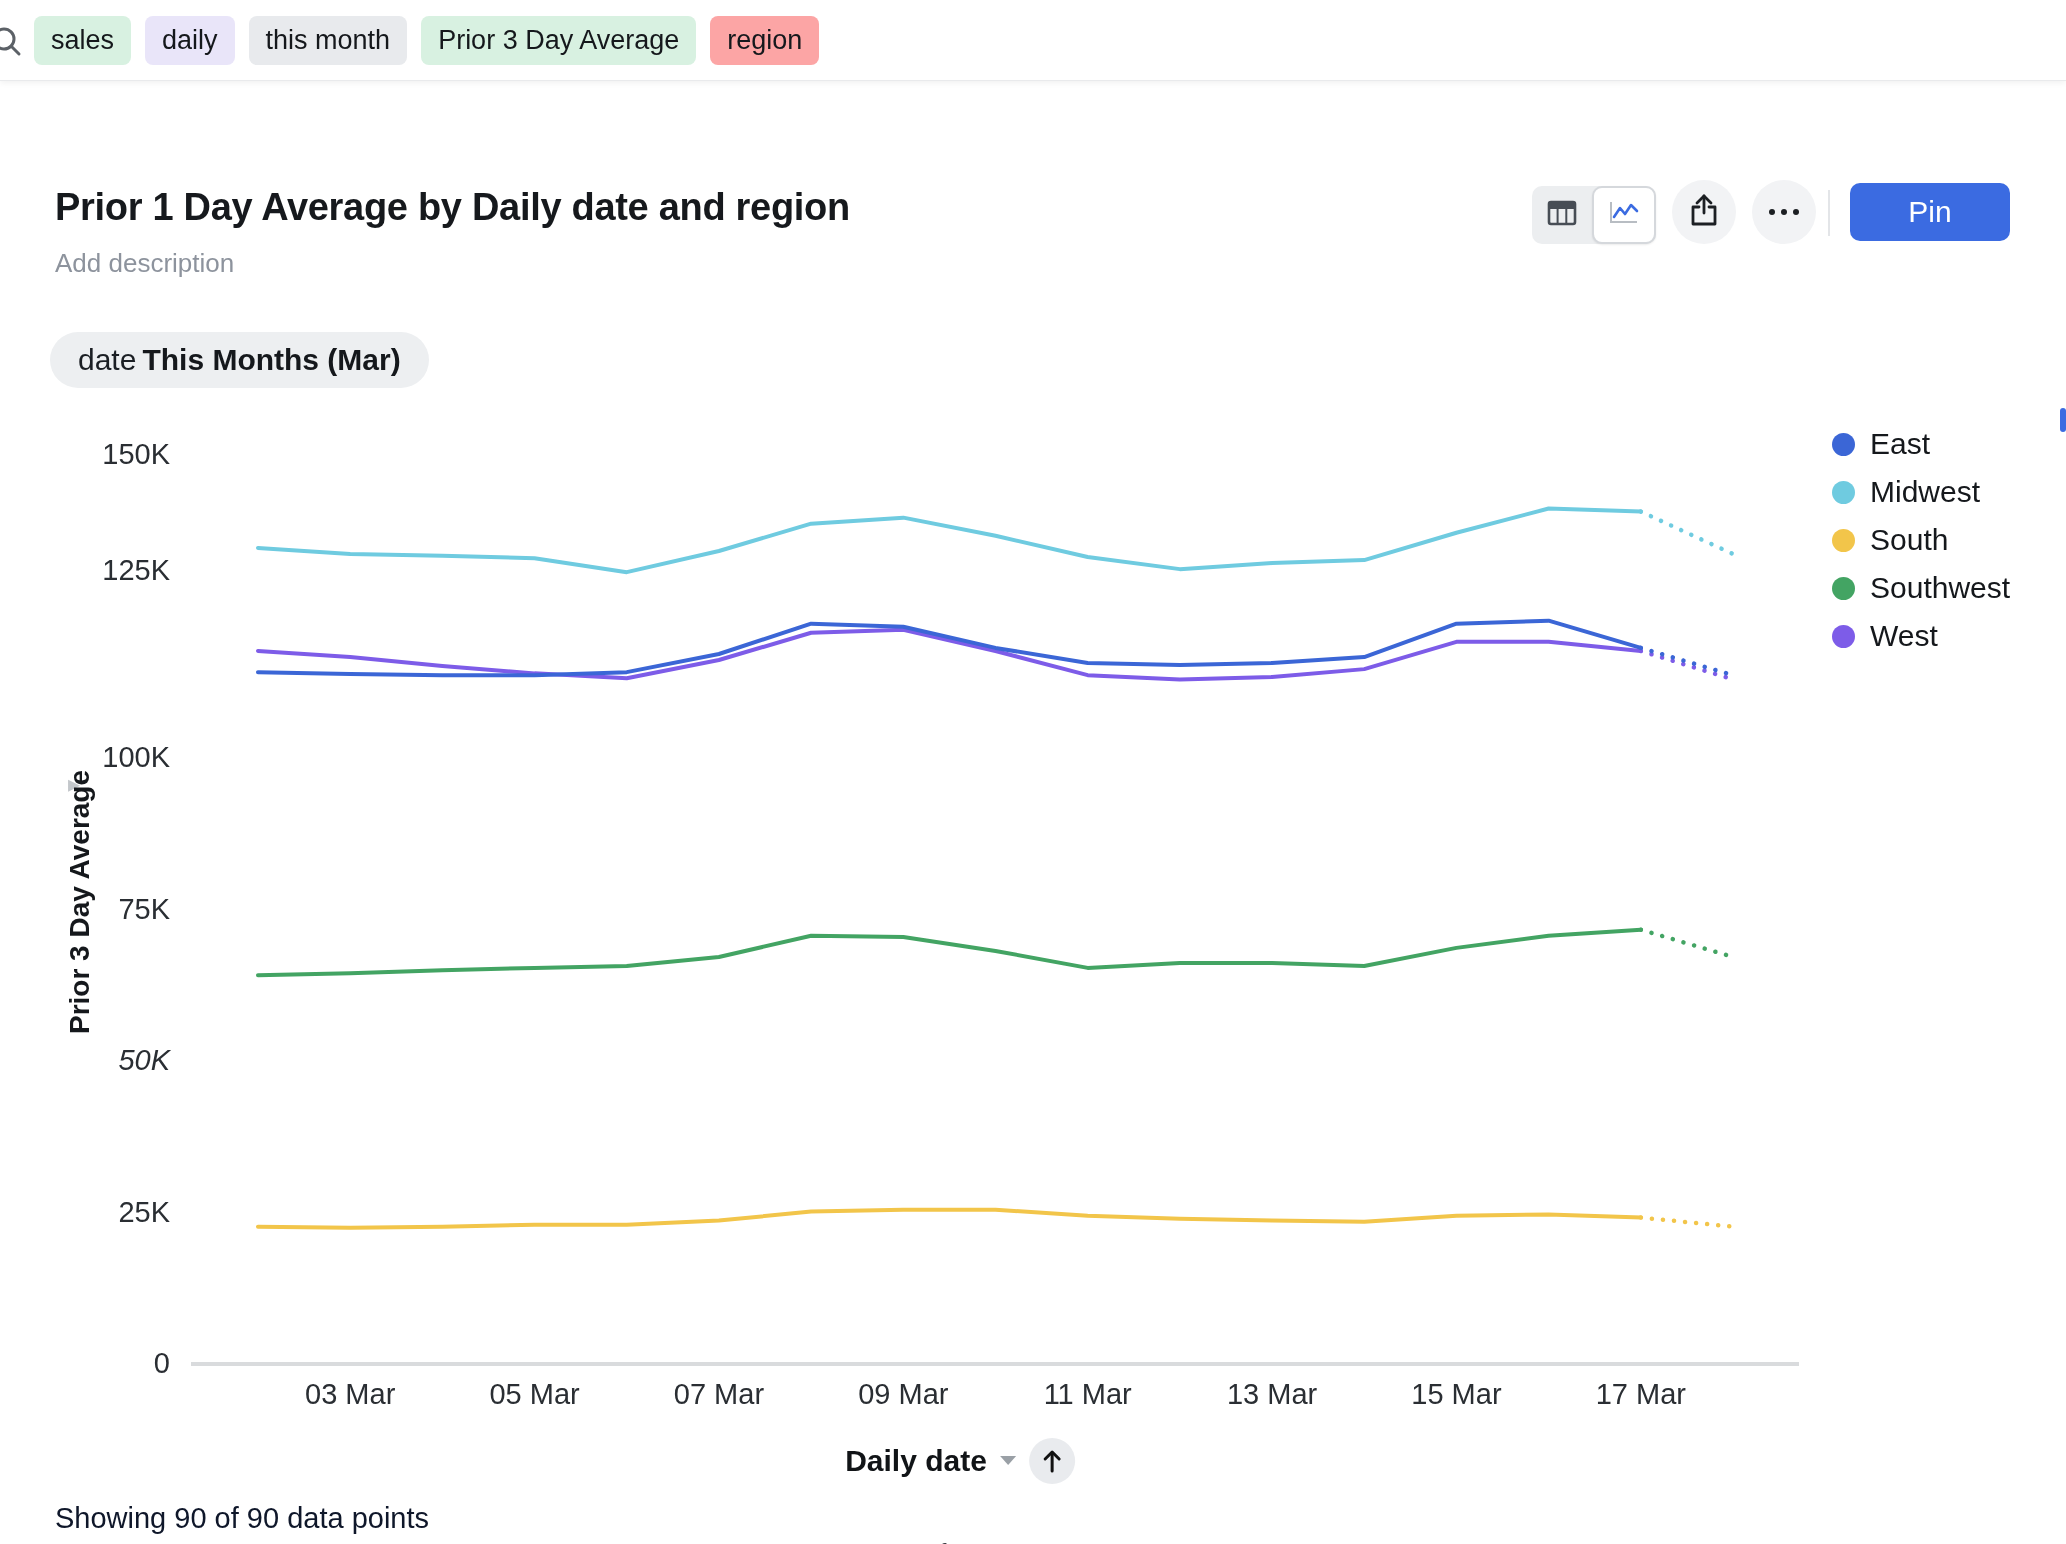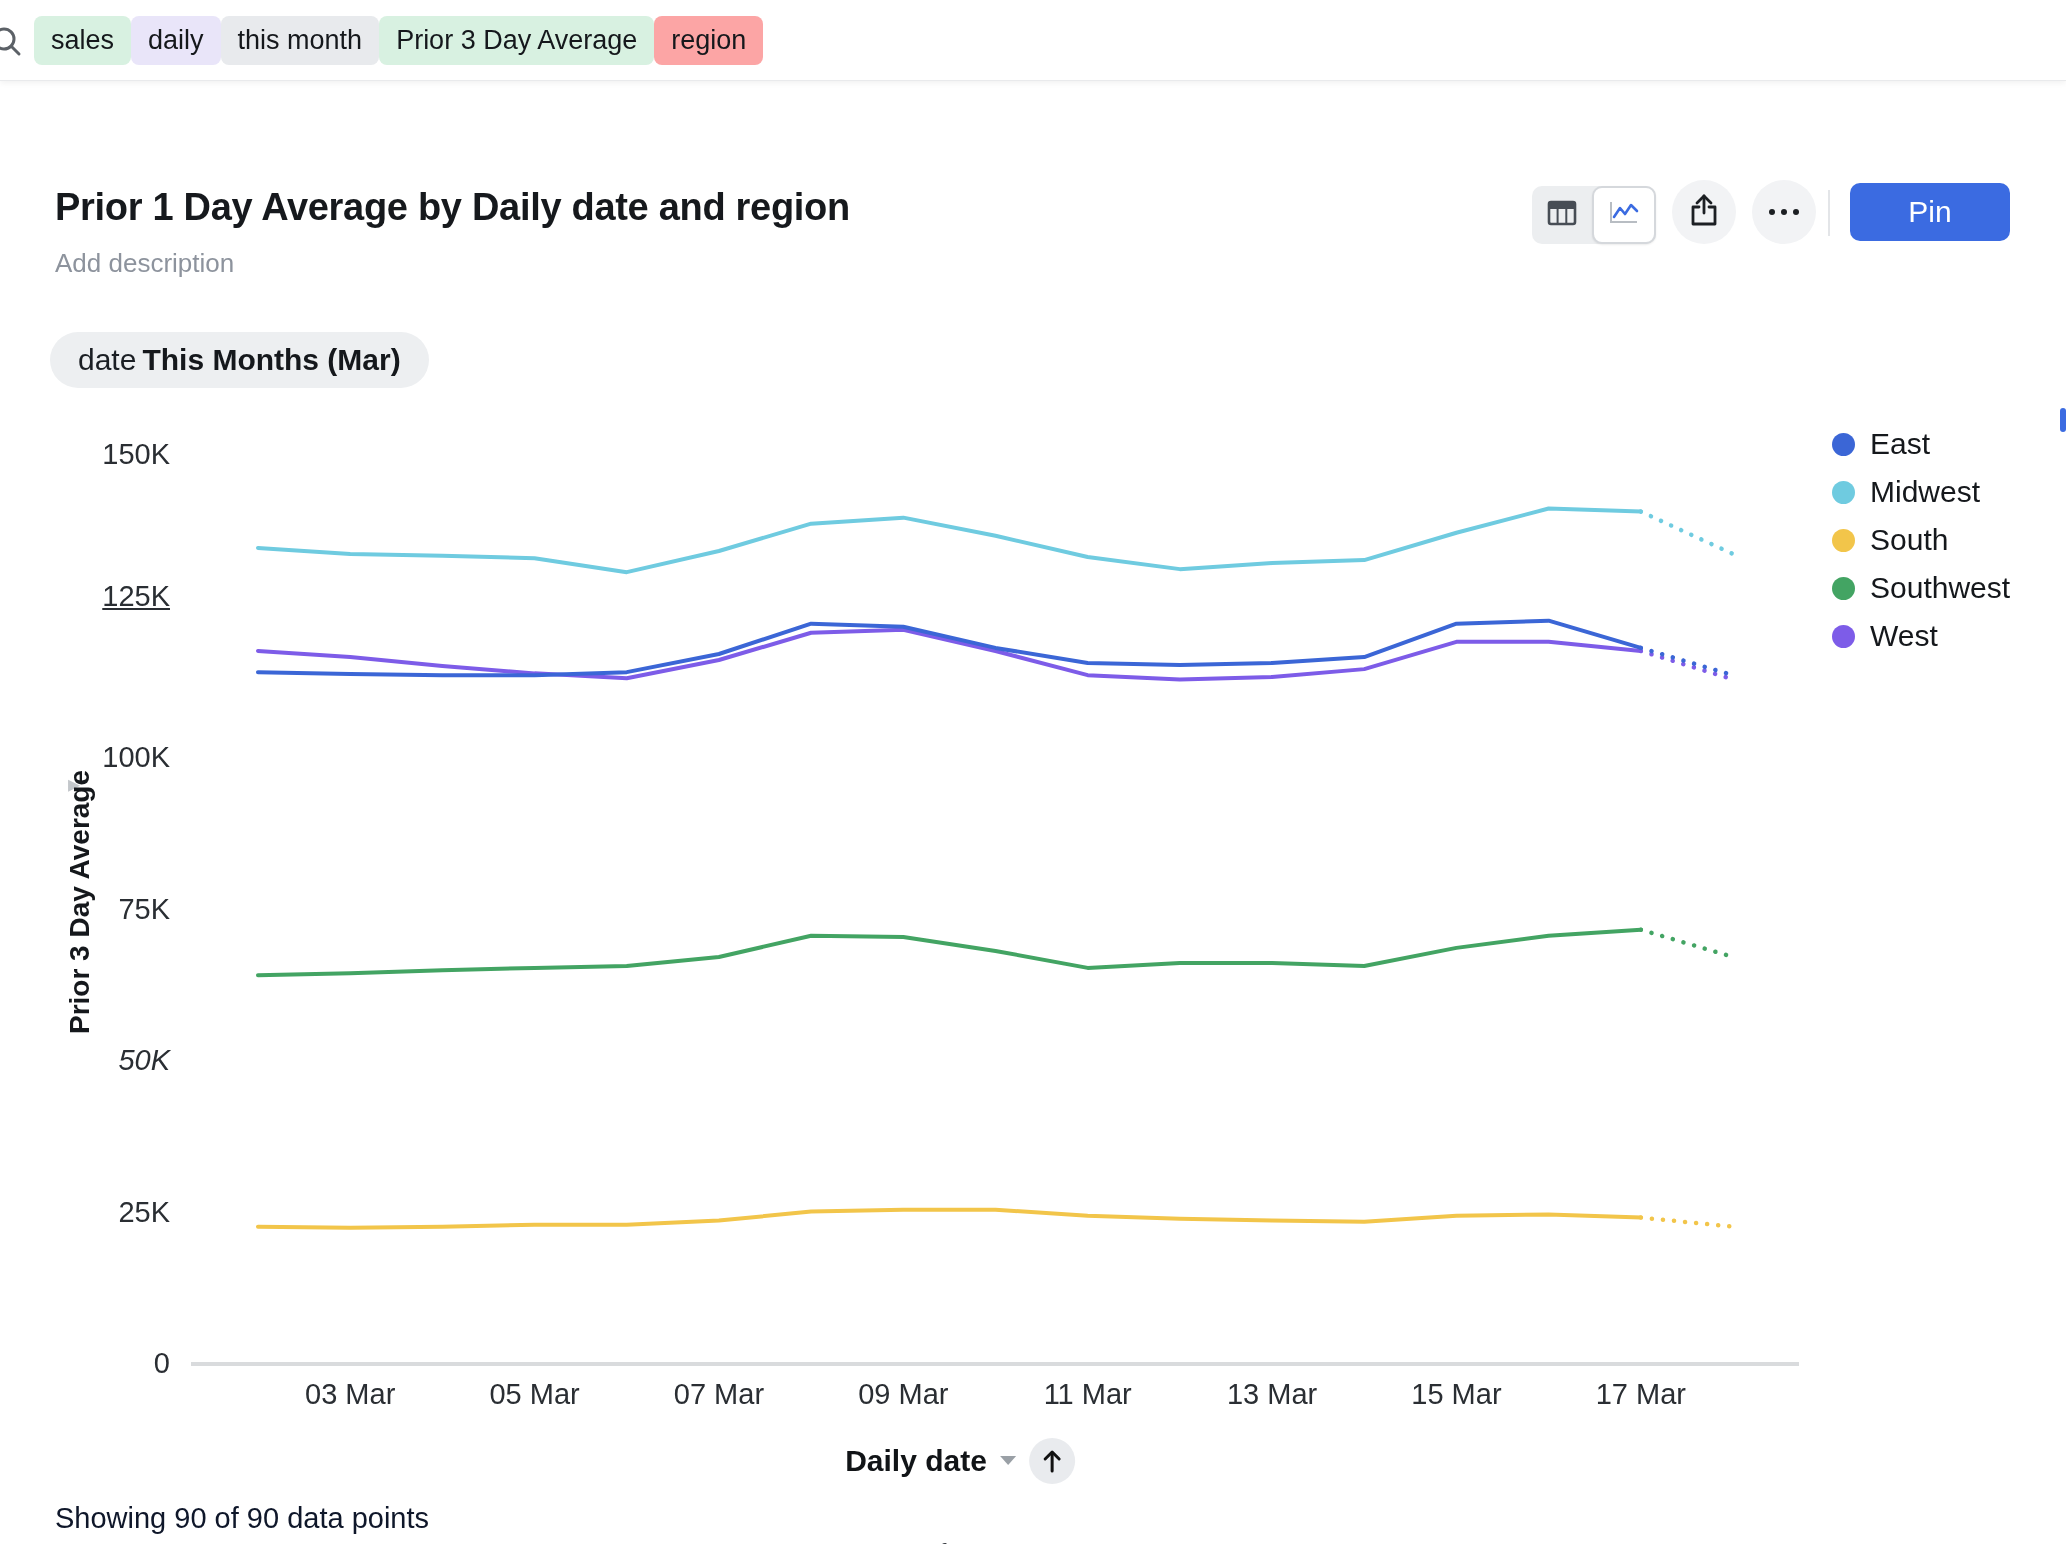--- a/index.html
+++ b/index.html
@@ -63,21 +63,21 @@
 
 <div class="screen">
 
   <div class="topbar">
     <span class="magnifier">
       <svg width="40" height="40" viewBox="0 0 40 40">
         <circle cx="20" cy="17" r="10" fill="none" stroke="#5c6167" stroke-width="3"></circle>
         <line x1="27" y1="24" x2="35" y2="32" stroke="#5c6167" stroke-width="3" stroke-linecap="round"></line>
       </svg>
     </span>
-    <span id="token-row" style="display:flex;gap:0;align-items:center;">
+    <span id="token-row" style="display:flex;gap:14px;align-items:center;">
         <span class="token tok-green">sales</span>
         <span class="token tok-lavender">daily</span>
         <span class="token tok-gray">this month</span>
         <span class="token tok-green">Prior 3 Day Average</span>
         <span class="token tok-periwinkle">region</span>
       </span>
   </div>
 
   <div class="card-title">Prior 1 Day Average by Daily date and region</div>
   <div class="card-desc">Add description</div>
@@ -138,21 +138,21 @@
       <polyline points="1640.8125,929.71 1733,956.98" fill="none" stroke="#43a463" stroke-width="4.5" stroke-linecap="round" stroke-dasharray="0.1 11"></polyline>
       <polyline points="258,1226.65 350.1875,1227.862 442.375,1226.65 534.5625,1224.8319999999999 626.75,1224.8319999999999 718.9375,1220.59 811.125,1211.5 903.3125,1209.682 995.5,1209.682 1087.6875,1215.742 1179.875,1218.772 1272.0625,1220.59 1364.25,1221.802 1456.4375,1215.742 1548.625,1214.53 1640.8125,1217.56" fill="none" stroke="#f2c54a" stroke-width="4" stroke-linejoin="round" stroke-linecap="round"></polyline>
       <polyline points="1640.8125,1217.56 1733,1226.65" fill="none" stroke="#f2c54a" stroke-width="4.5" stroke-linecap="round" stroke-dasharray="0.1 11"></polyline>
       <polyline points="258,547.93 350.1875,553.99 442.375,555.808 534.5625,558.232 626.75,572.17 718.9375,550.96 811.125,523.69 903.3125,517.63 995.5,535.81 1087.6875,557.02 1179.875,569.14 1272.0625,563.08 1364.25,560.05 1456.4375,532.78 1548.625,508.53999999999996 1640.8125,511.57000000000005" fill="none" stroke="#6fcbe0" stroke-width="4" stroke-linejoin="round" stroke-linecap="round"></polyline>
       <polyline points="1640.8125,511.57000000000005 1733,553.99" fill="none" stroke="#6fcbe0" stroke-width="4.5" stroke-linecap="round" stroke-dasharray="0.1 11"></polyline>
       <polyline points="258,672.16 350.1875,673.978 442.375,675.19 534.5625,675.19 626.75,672.16 718.9375,653.98 811.125,623.68 903.3125,626.71 995.5,647.92 1087.6875,663.07 1179.875,664.888 1272.0625,663.07 1364.25,657.01 1456.4375,623.68 1548.625,620.65 1640.8125,647.92" fill="none" stroke="#3b66d6" stroke-width="4" stroke-linejoin="round" stroke-linecap="round"></polyline>
       <polyline points="1640.8125,647.92 1733,675.19" fill="none" stroke="#3b66d6" stroke-width="4.5" stroke-linecap="round" stroke-dasharray="0.1 11"></polyline>
     </svg>
   <div id="yticks">
       <div class="ytick" style="top: 439px;">150K</div>
-      <div class="ytick" style="top: 581px; text-decoration: underline;">125K</div>
+      <div class="ytick" style="top: 555px;">125K</div>
       <div class="ytick" style="top: 742px;">100K</div>
       <div class="ytick" style="top: 893.5px;">75K</div>
       <div class="ytick" style="top: 1045px; font-style: italic;">50K</div>
       <div class="ytick" style="top: 1196.5px;">25K</div>
       <div class="ytick" style="top: 1348px;">0</div>
     </div>
   <div id="xticks">
       <div class="xtick" style="left: 280.188px;">03 Mar</div>
       <div class="xtick" style="left: 464.562px;">05 Mar</div>
       <div class="xtick" style="left: 648.938px;">07 Mar</div>

